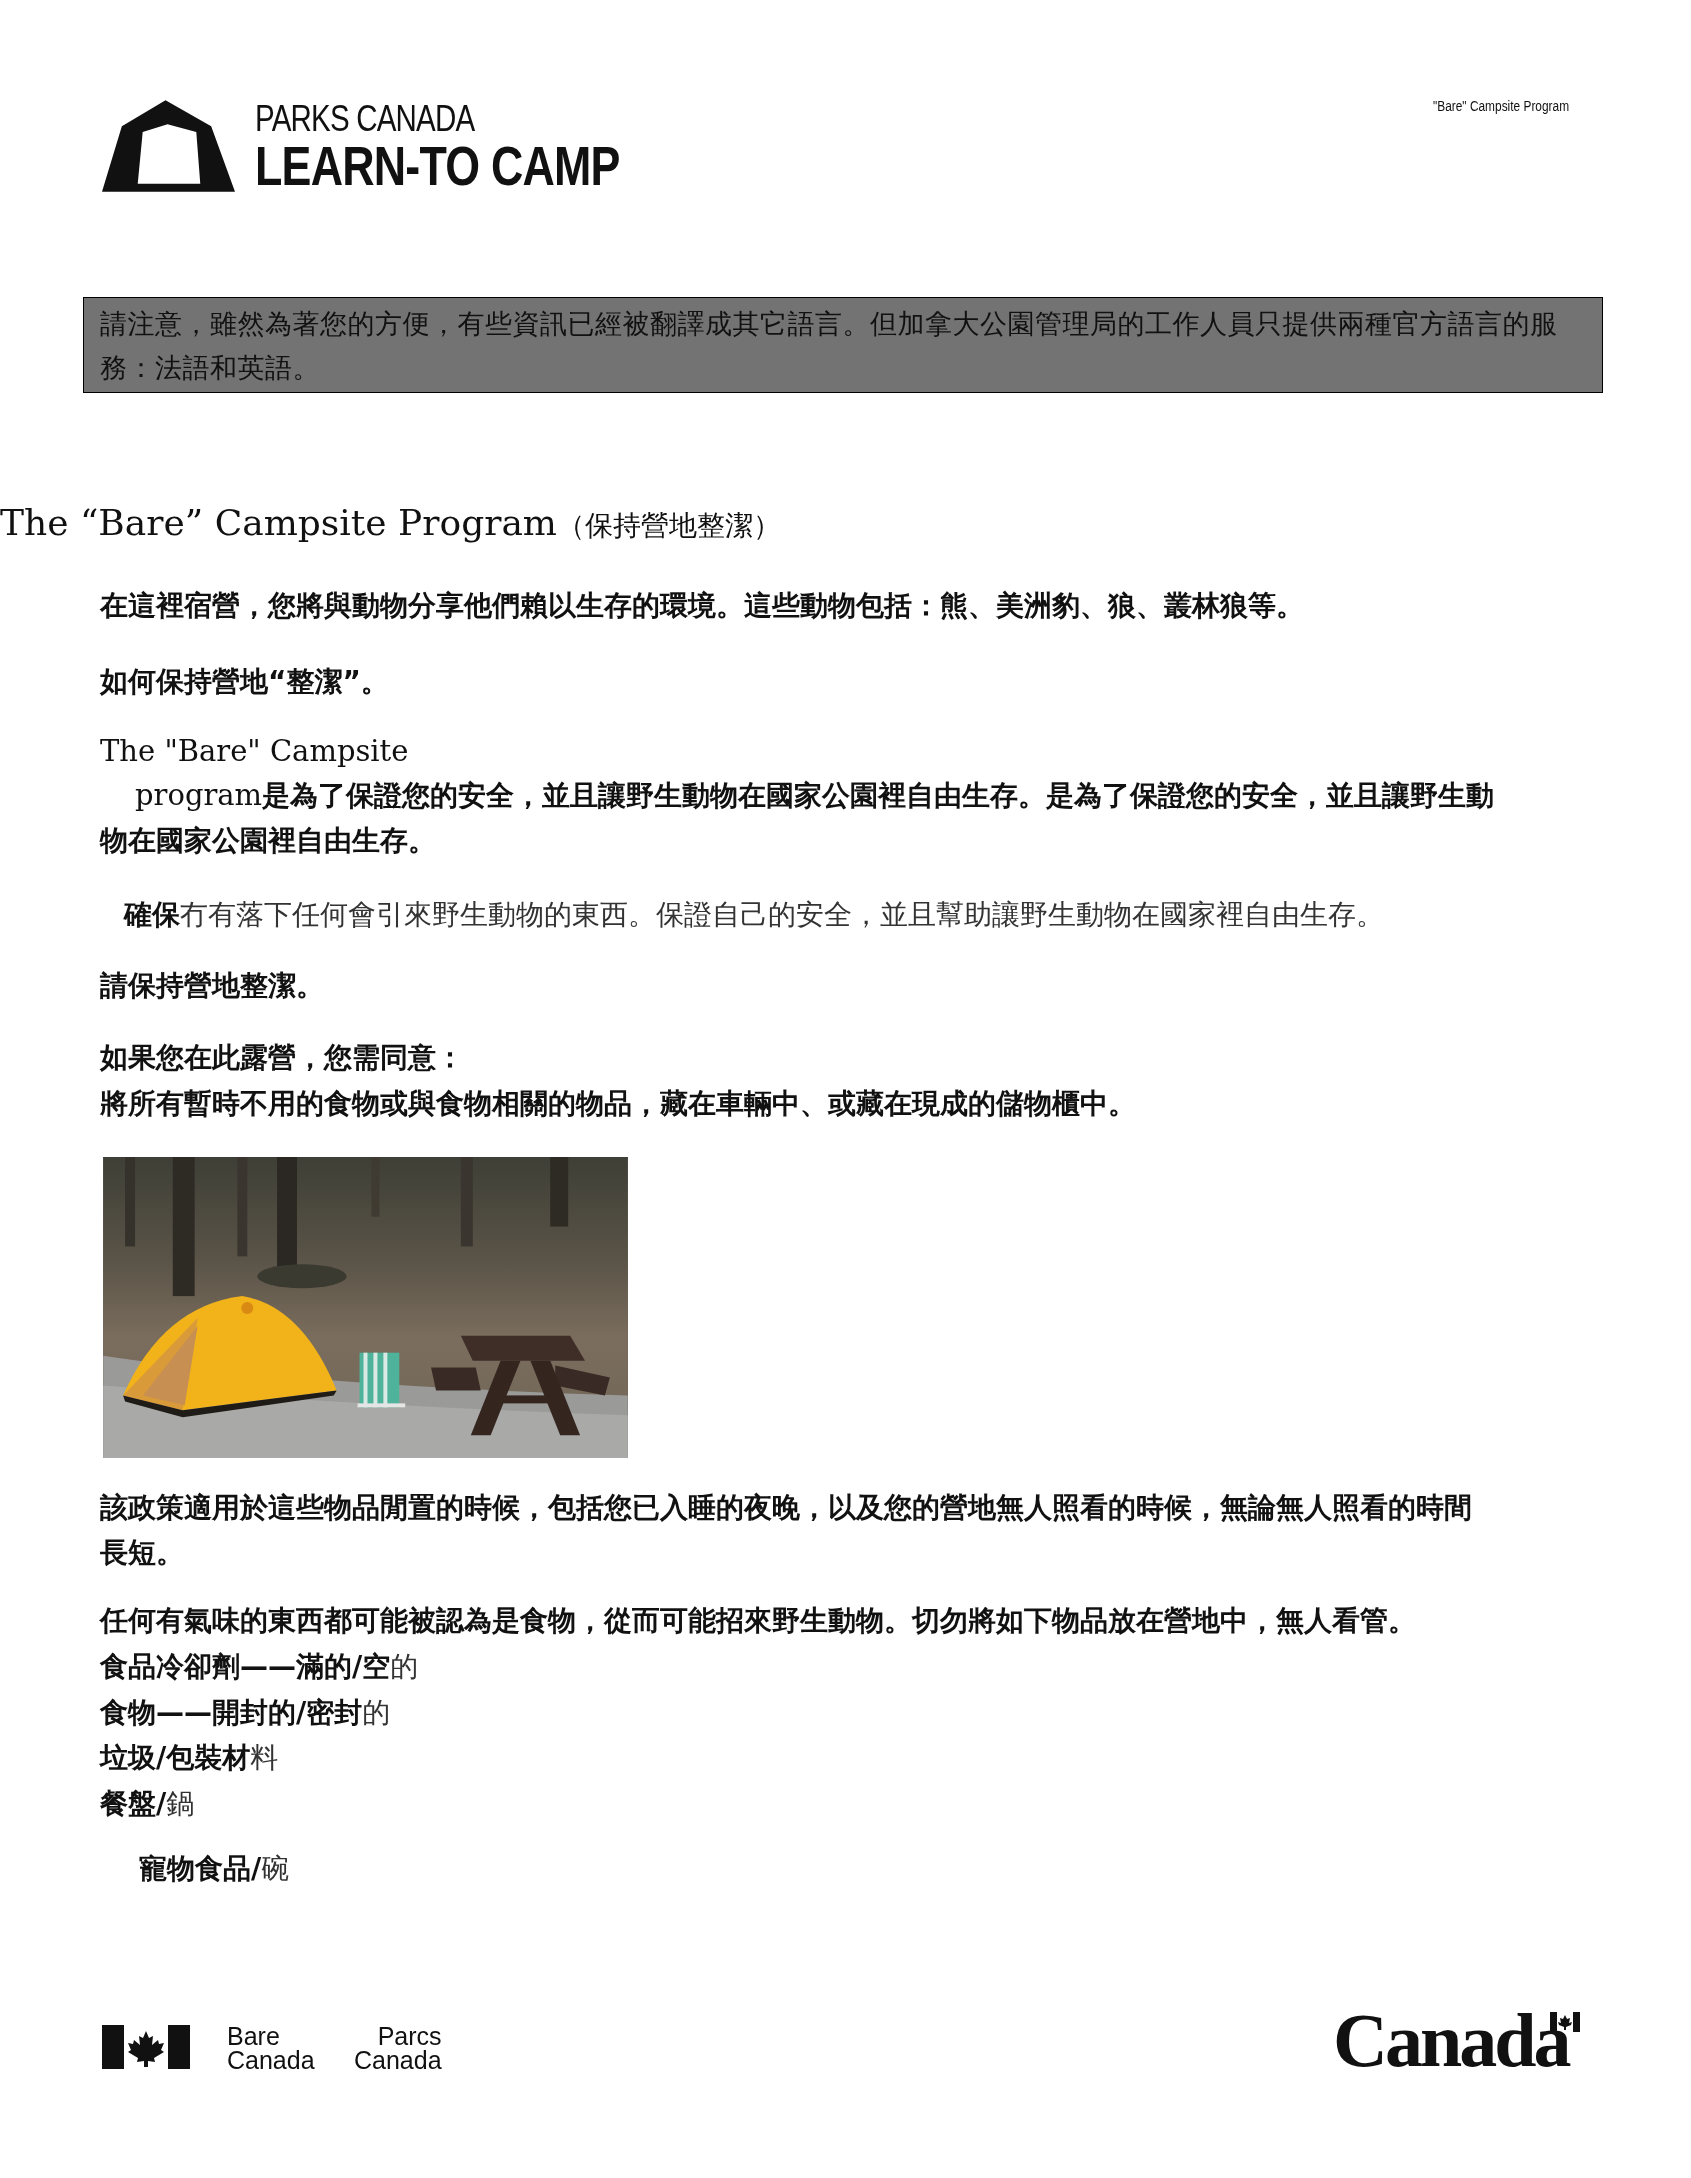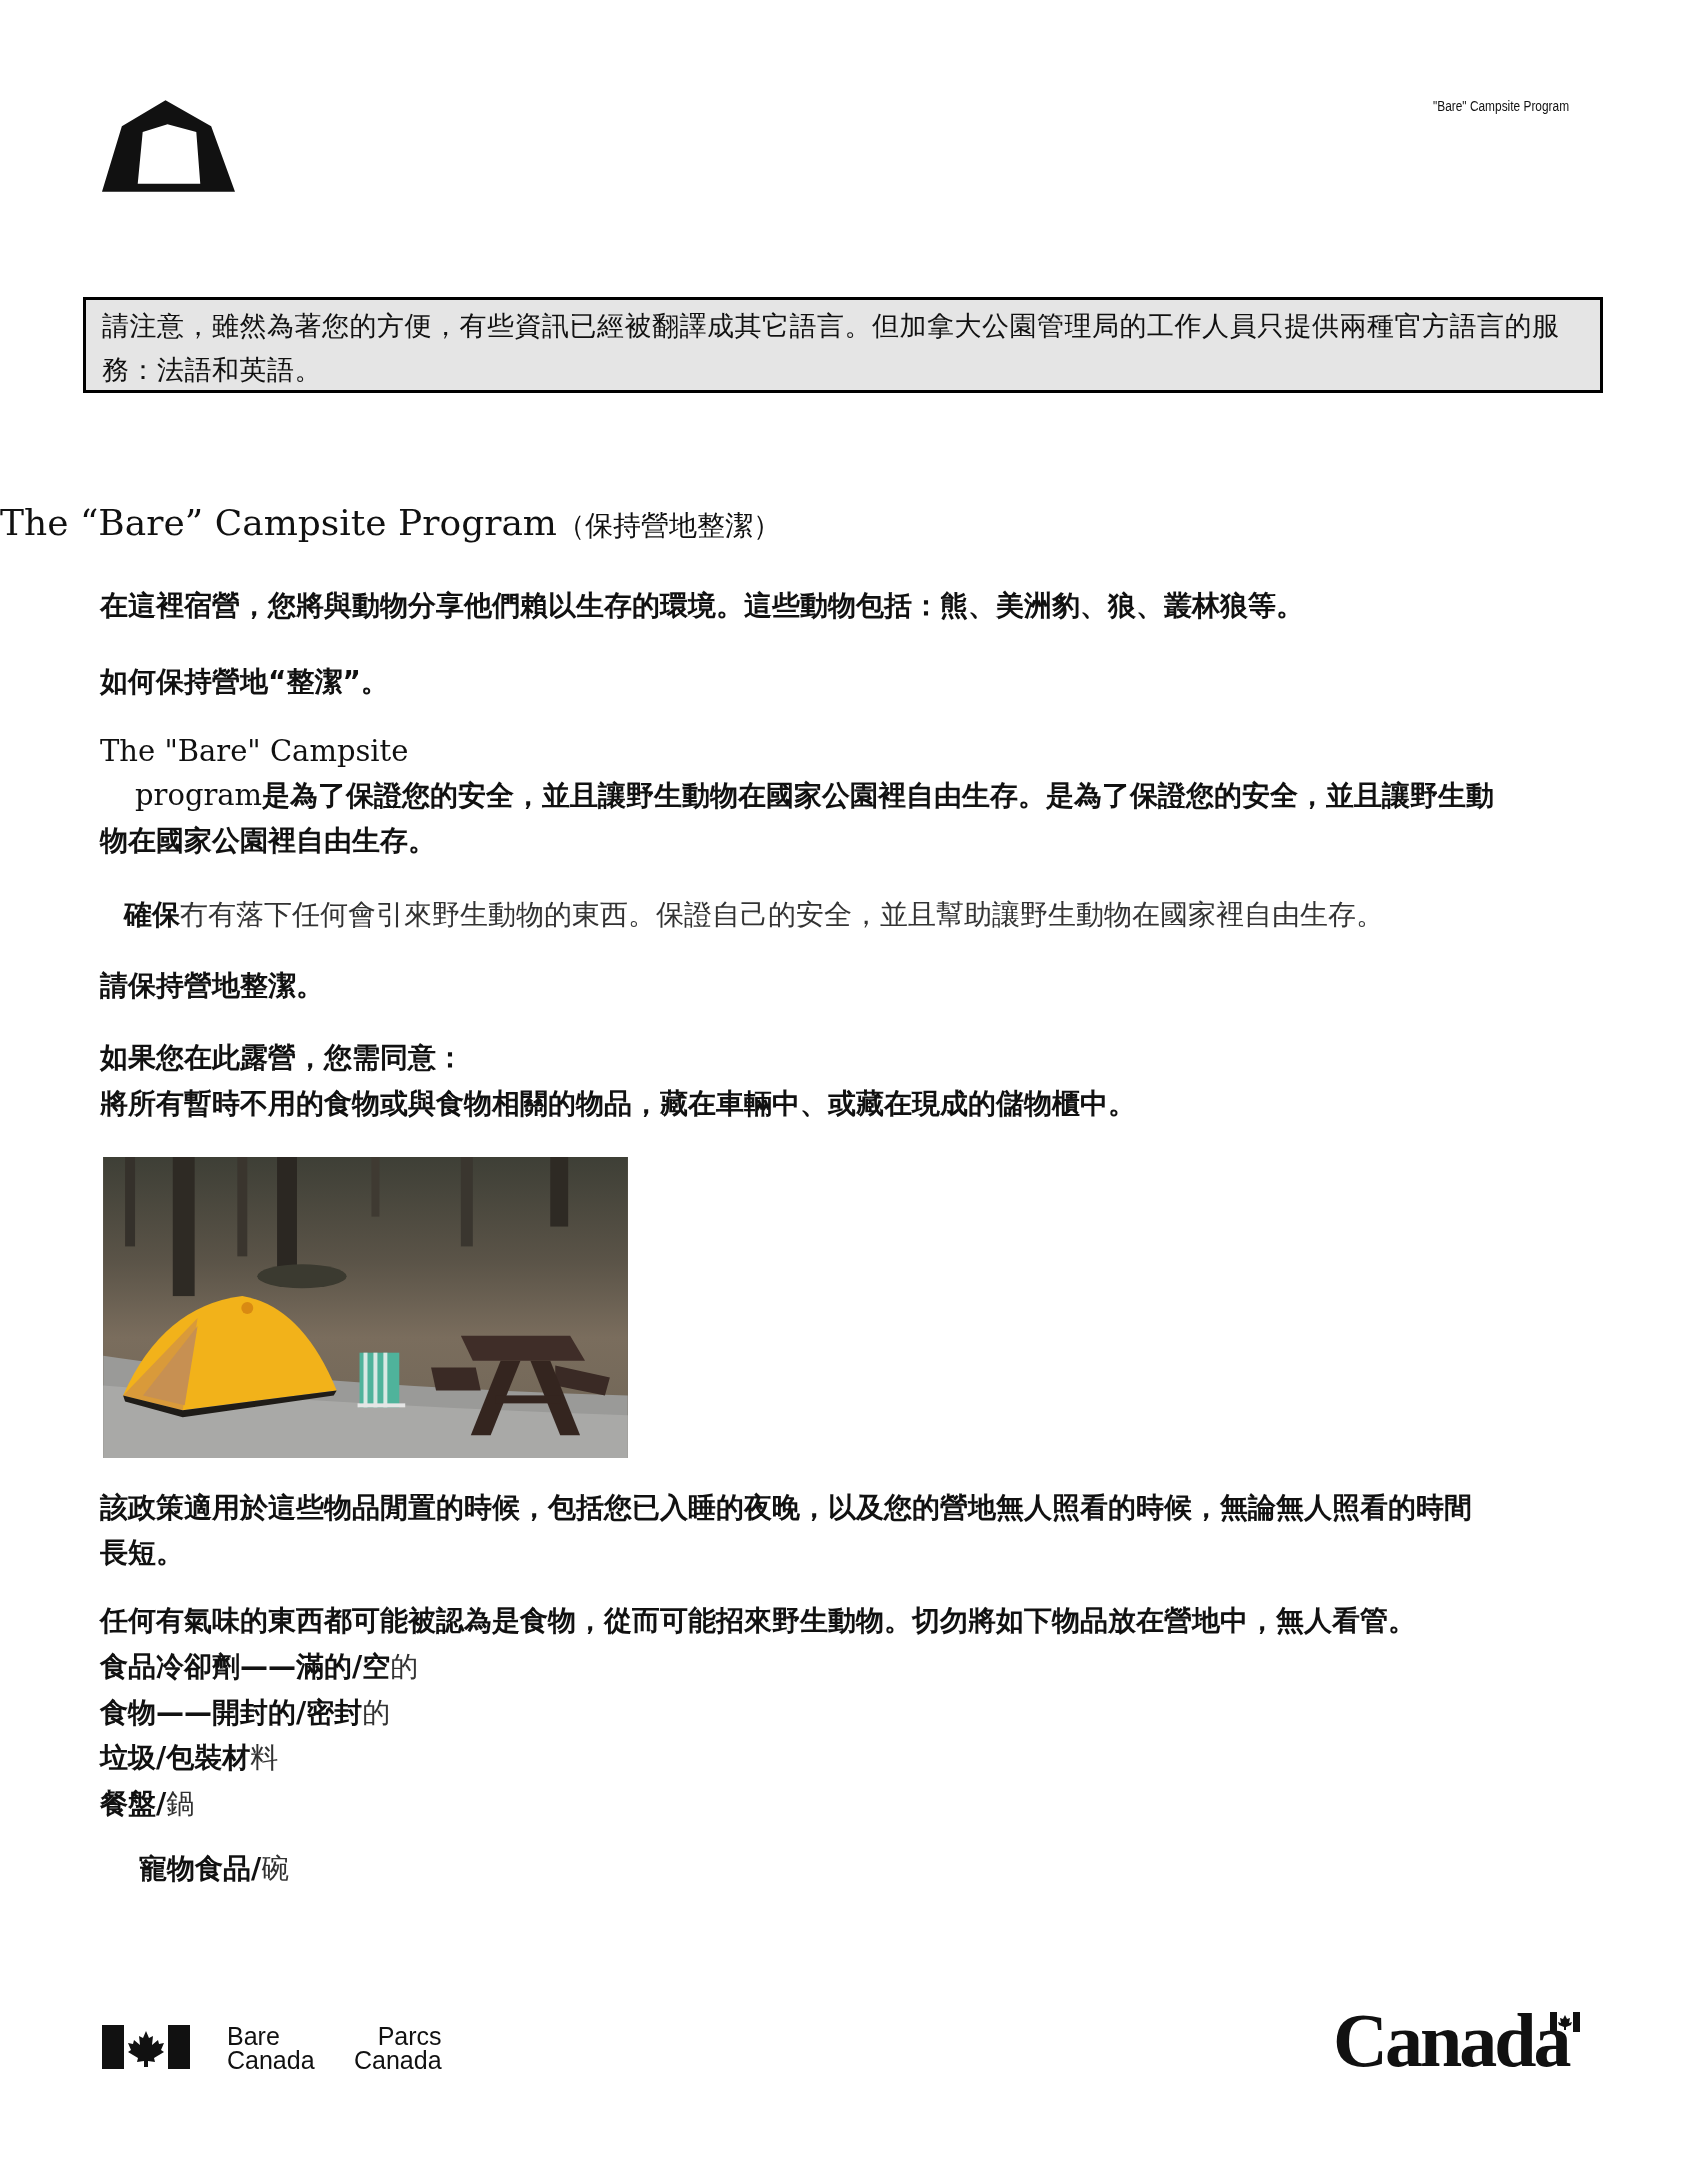--- a/index.html
+++ b/index.html
@@ -6,21 +6,21 @@
   body { width: 1692px; height: 2178px; position: relative; overflow: hidden; color: #111; font-family: "DejaVu Sans", sans-serif; }
 
   .logo { position: absolute; left: 102px; top: 100px; display: flex; align-items: flex-start; }
   .logo-tent { width: 133px; height: 92px; }
   .logo-text { margin-left: 20px; }
   .logo-line1 { font-family: "Liberation Sans", sans-serif; font-size: 36px; letter-spacing: -1px; transform: scaleX(0.82); transform-origin: left; line-height: 38px; margin-top: 0px; white-space: nowrap; }
   .logo-line2 { font-family: "Liberation Sans", sans-serif; font-weight: bold; font-size: 56px; letter-spacing: -1px; transform: scaleX(0.80); transform-origin: left; line-height: 56px; white-space: nowrap; }
 
   .header-right { position: absolute; left: 1433px; top: 98px; font-family: "Liberation Sans", sans-serif; font-size: 14px; transform: scaleX(0.85); transform-origin: left; white-space: nowrap; }
 
-  .notice { position: absolute; left: 83px; top: 297px; width: 1520px; height: 96px; border: 3px solid #000000; background: #e5e5e5; box-sizing: border-box; padding: 4px 16px; font-size: 27px; line-height: 44px; letter-spacing: 0.5px; }
+  .notice { position: absolute; left: 83px; top: 297px; width: 1520px; height: 96px; border: 1px solid #000000; background: #737373; box-sizing: border-box; padding: 4px 16px; font-size: 27px; line-height: 44px; letter-spacing: 0.5px; }
 
   .doc-title { position: absolute; left: 0; width: 1692px; top: 502px; text-align: left; font-family: "DejaVu Serif", serif; font-size: 36px; }
   .doc-title .cn { font-family: "DejaVu Sans", sans-serif; font-size: 28px; }
 
   .p { position: absolute; left: 100px; font-size: 28px; line-height: 46px; white-space: nowrap; }
   .serif { font-family: "DejaVu Serif", serif; font-size: 29px; }
   .light { font-weight: normal; color: #333; }
   .bold { font-weight: bold; }
 
   .photo { position: absolute; left: 103px; top: 1157px; width: 525px; height: 301px; overflow: hidden; background: #6b6459; }
@@ -31,20 +31,24 @@
   .wordmark { position: absolute; left: 1333px; top: 2000px; font-family: "Liberation Serif", serif; font-weight: bold; font-size: 76px; letter-spacing: -3px; line-height: 80px; }
   .wordmark-flag { position: absolute; left: 1550px; top: 2012px; width: 30px; height: 20px; }
 </style>
 </head>
 <body>
 
 <div class="logo">
   <svg class="logo-tent" viewBox="0 0 134 92">
     <path d="M0 92 L20 26 L64 0 L110 26 L134 92 Z M36 84 L99 84 L95 32 L66 24 L41 32 Z" fill="#111" fill-rule="evenodd"></path>
   </svg>
+  <div class="logo-text">
+    <div class="logo-line1">PARKS CANADA</div>
+    <div class="logo-line2">LEARN-TO CAMP</div>
+  </div>
 </div>
 
 <div class="header-right">"Bare" Campsite Program</div>
 
 <div class="notice">請注意，雖然為著您的方便，有些資訊已經被翻譯成其它語言。但加拿大公園管理局的工作人員只提供兩種官方語言的服務：法語和英語。</div>
 
 <div class="doc-title">
   <span>The “Bare” Campsite Program</span><span class="cn">（保持營地整潔）</span>
 </div>
 

